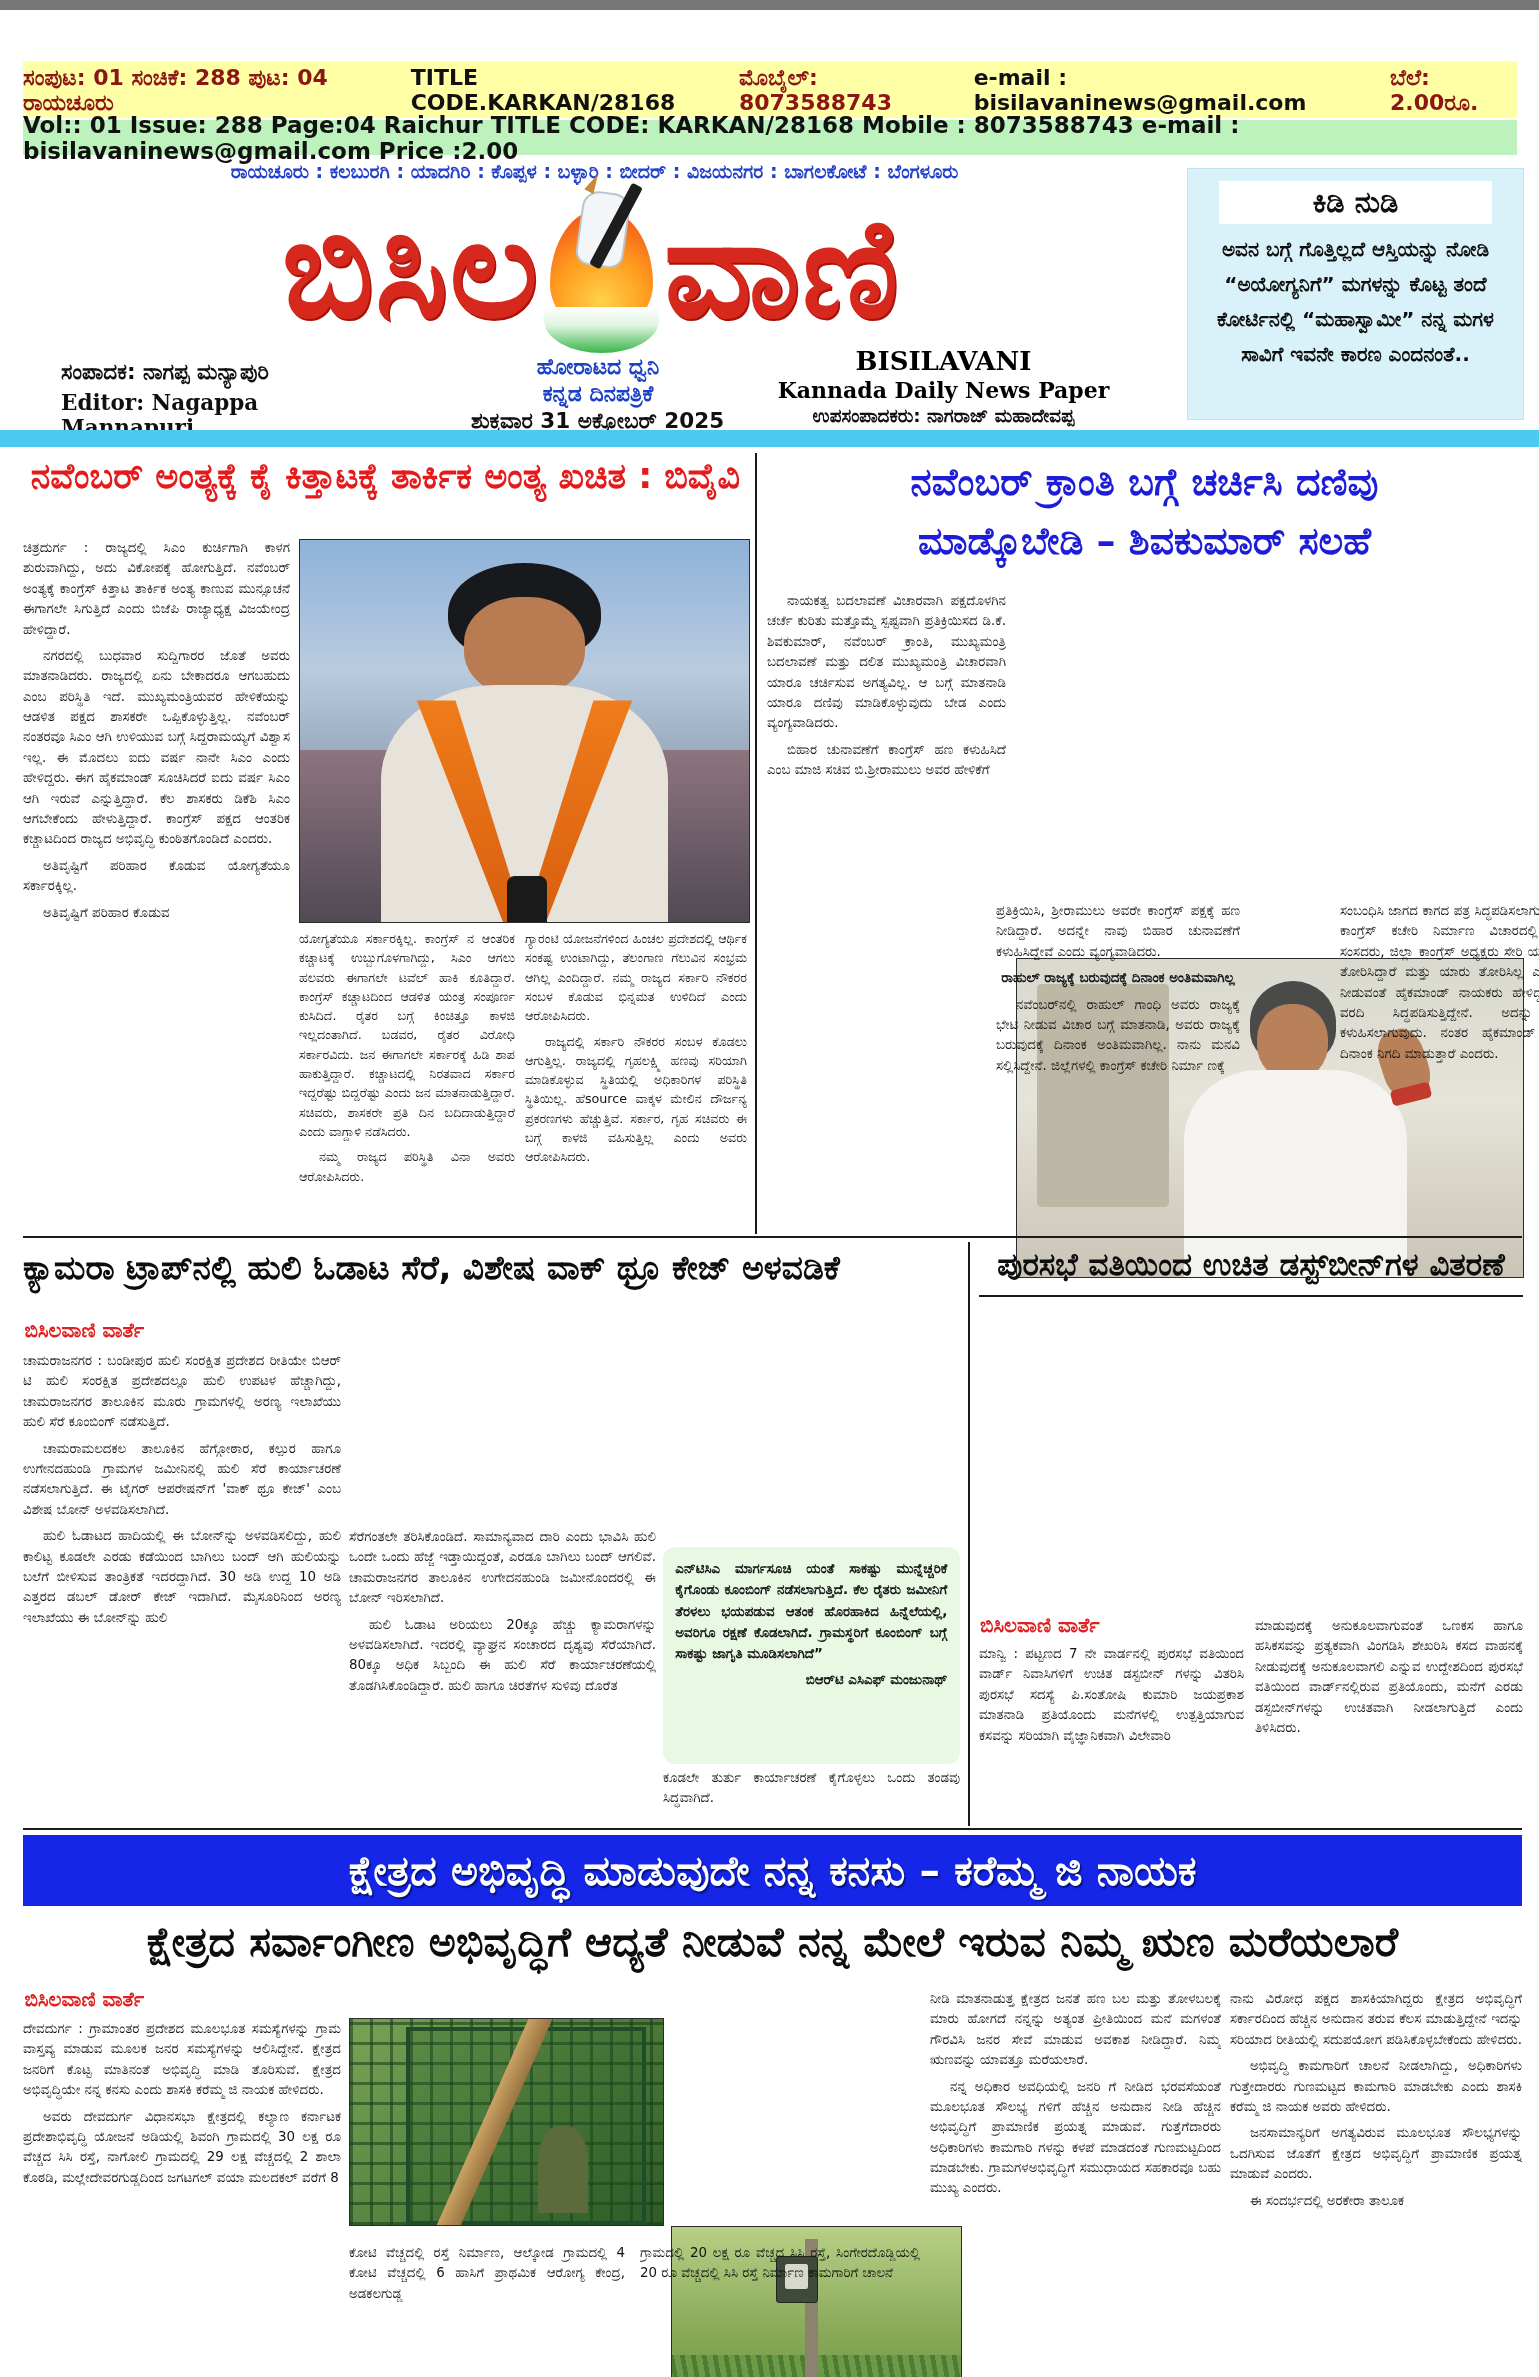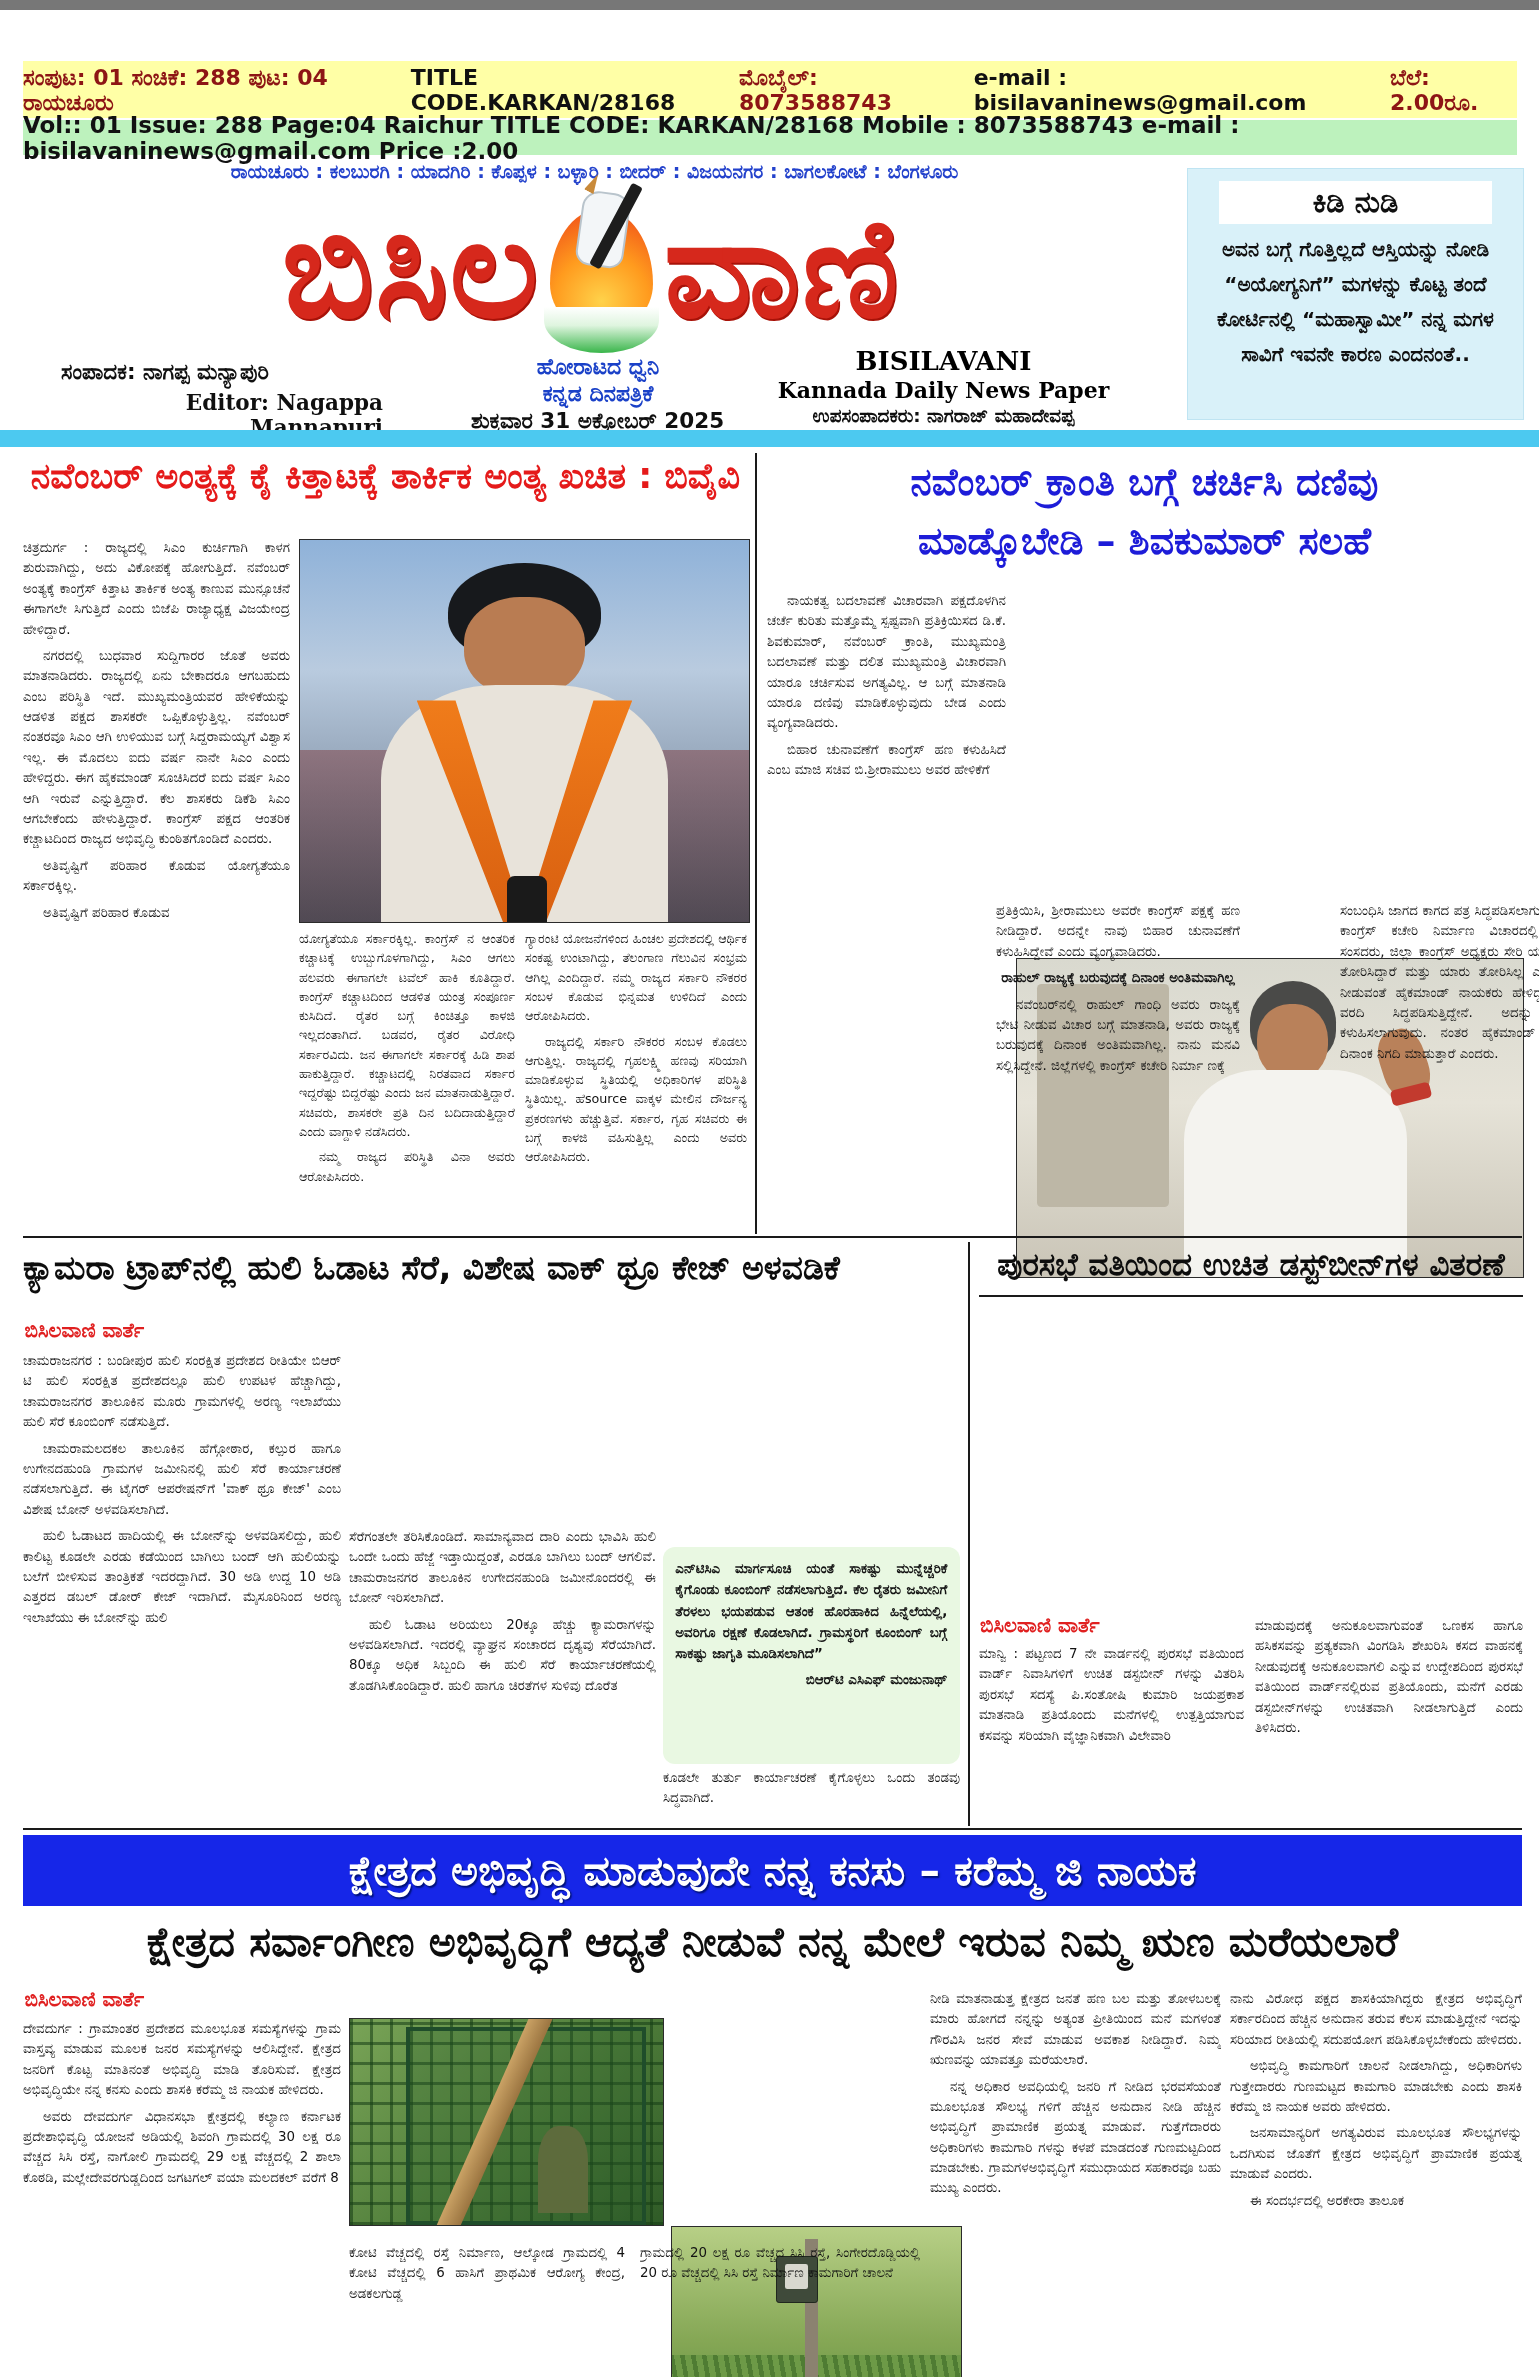--- a/index.html
+++ b/index.html
@@ -79,21 +79,21 @@
       <span class="flame"></span>
       <span class="fist"></span>
       <span class="pen-tip"></span>
       <span class="pen"></span>
       <span class="wave"></span>
     </span>
     <span class="logo-txt">ವಾಣಿ</span>
   </div>
 
   <div class="abs edline" style="left:61px;top:349px;width:322px;font-size:21.5px;">ಸಂಪಾದಕ: ನಾಗಪ್ಪ ಮನ್ಯಾಪುರಿ</div>
-  <div class="abs edline entitle" style="left:61px;top:380px;width:322px;font-size:21.5px;text-align:right;">Editor: Nagappa Mannapuri</div>
+  <div class="abs edline entitle" style="left:61px;top:380px;width:322px;font-size:21.5px;text-align:left;">Editor: Nagappa Mannapuri</div>
 
   <div class="abs tag" style="left:460px;top:344px;width:276px;font-size:22px;">ಹೋರಾಟದ ಧ್ವನಿ</div>
   <div class="abs tag" style="left:460px;top:371px;width:276px;font-size:22px;">ಕನ್ನಡ ದಿನಪತ್ರಿಕೆ</div>
   <div class="abs dateline" style="left:452px;top:398px;width:291px;font-size:21.5px;">ಶುಕ್ರವಾರ 31 ಅಕ್ಟೋಬರ್  2025</div>
 
   <div class="abs entitle" style="left:775px;top:336px;width:337px;font-size:26px;">BISILAVANI</div>
   <div class="abs entitle" style="left:775px;top:367px;width:337px;font-size:22px;">Kannada Daily News Paper</div>
   <div class="abs edline" style="left:775px;top:395px;width:337px;font-size:18.4px;text-align:center;">ಉಪಸಂಪಾದಕರು: ನಾಗರಾಜ್ ಮಹಾದೇವಪ್ಪ</div>
 
   <div class="abs kidi" style="left:1187px;top:158px;width:335px;height:250px;">

